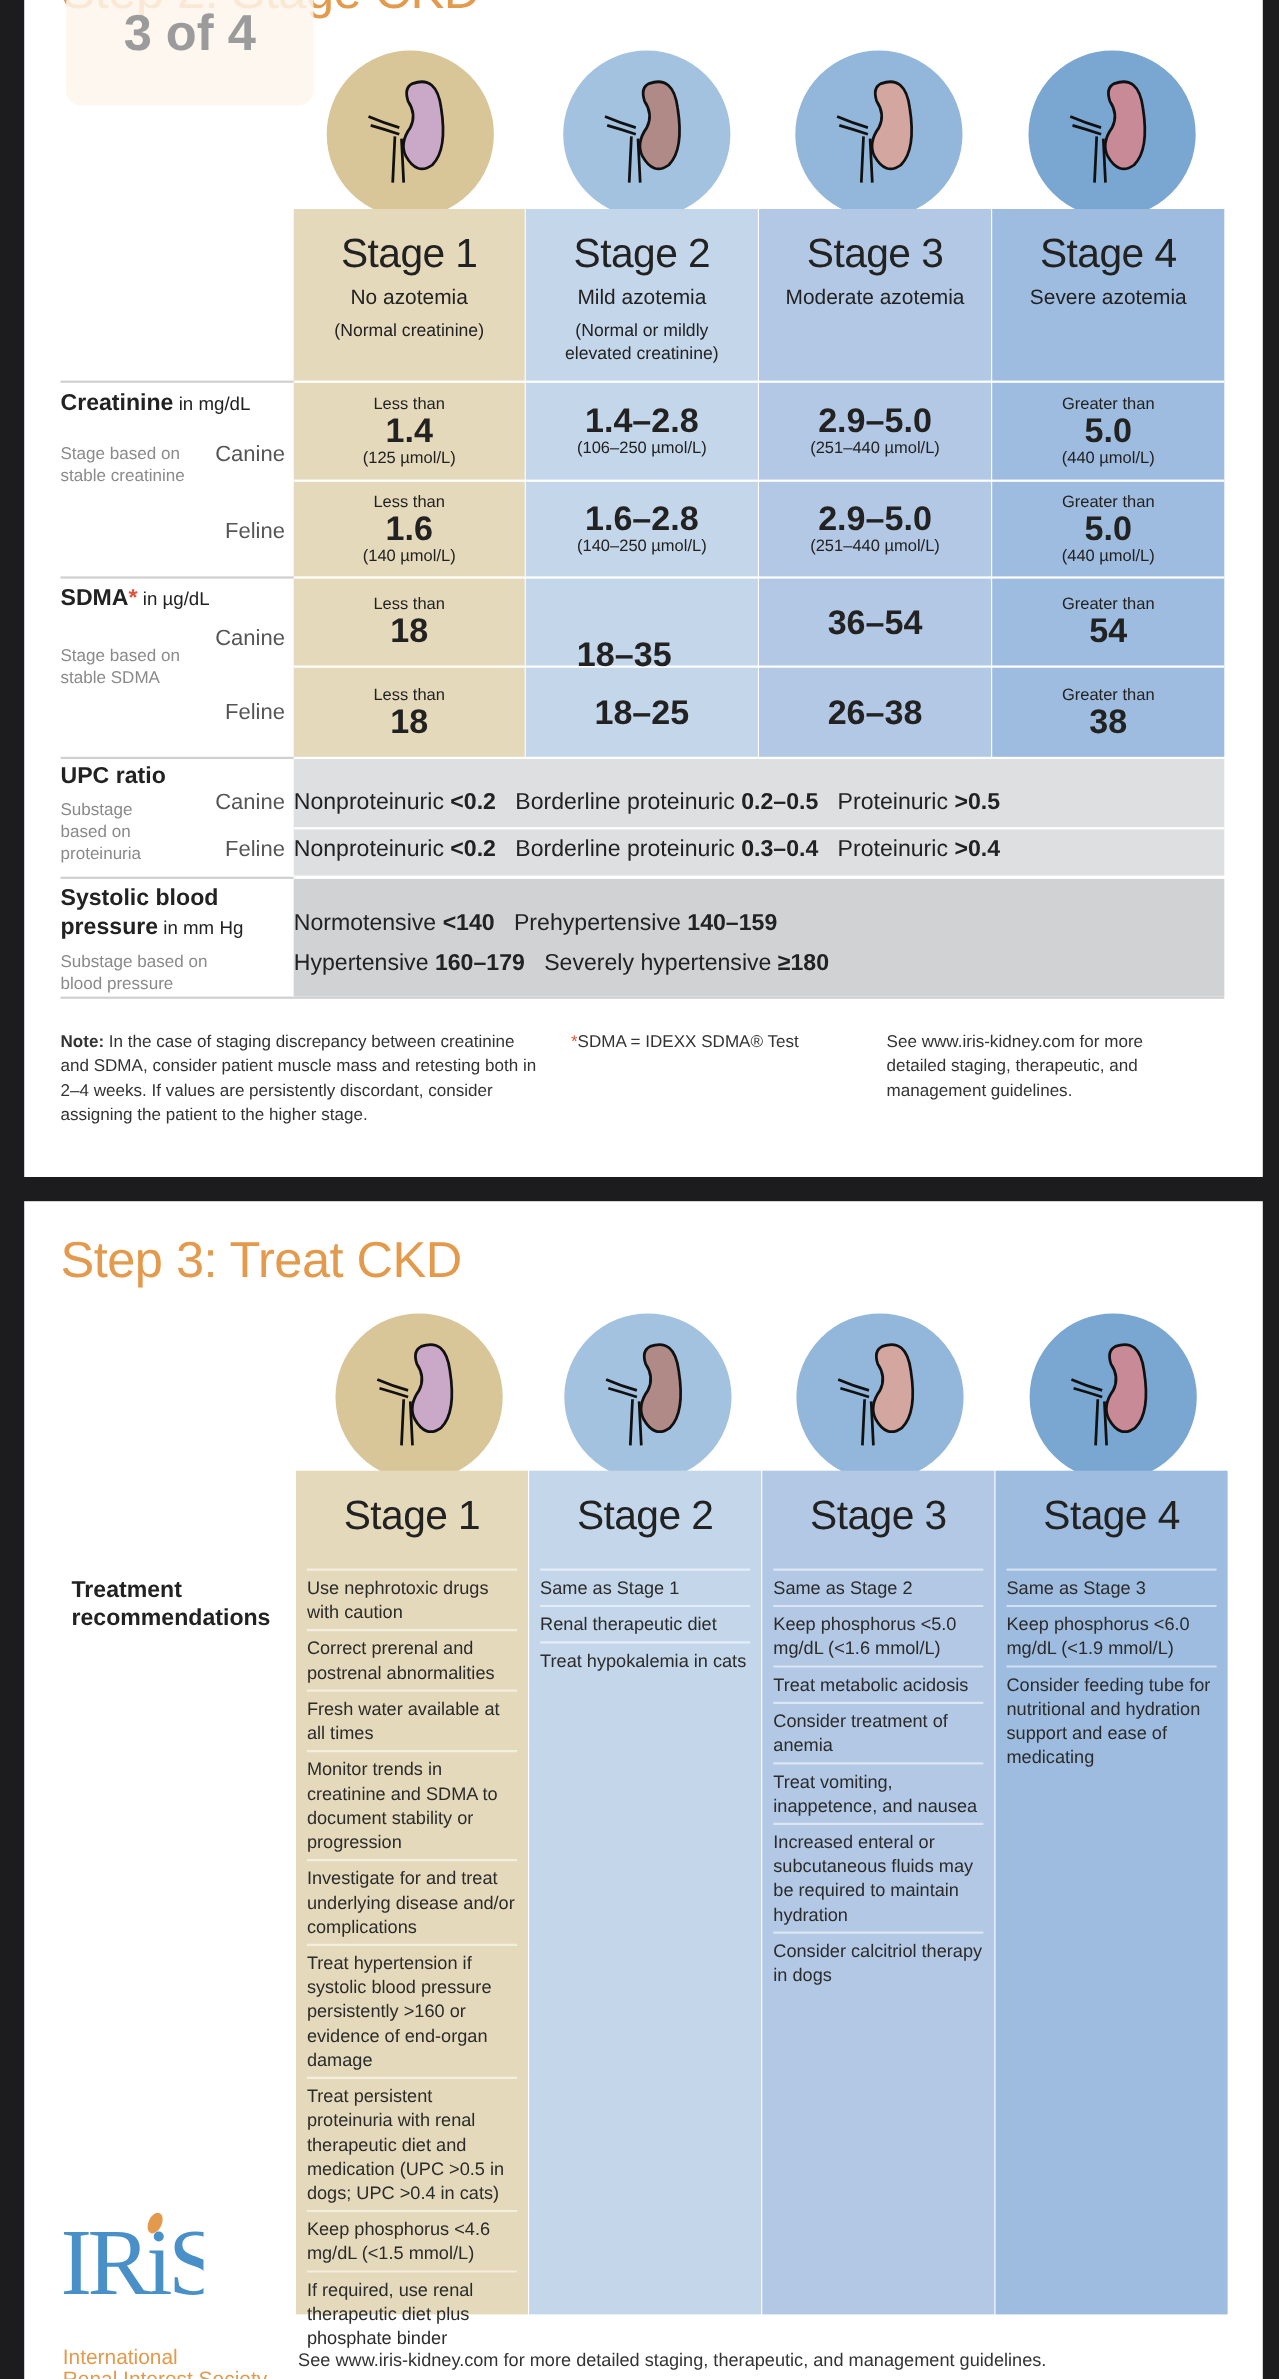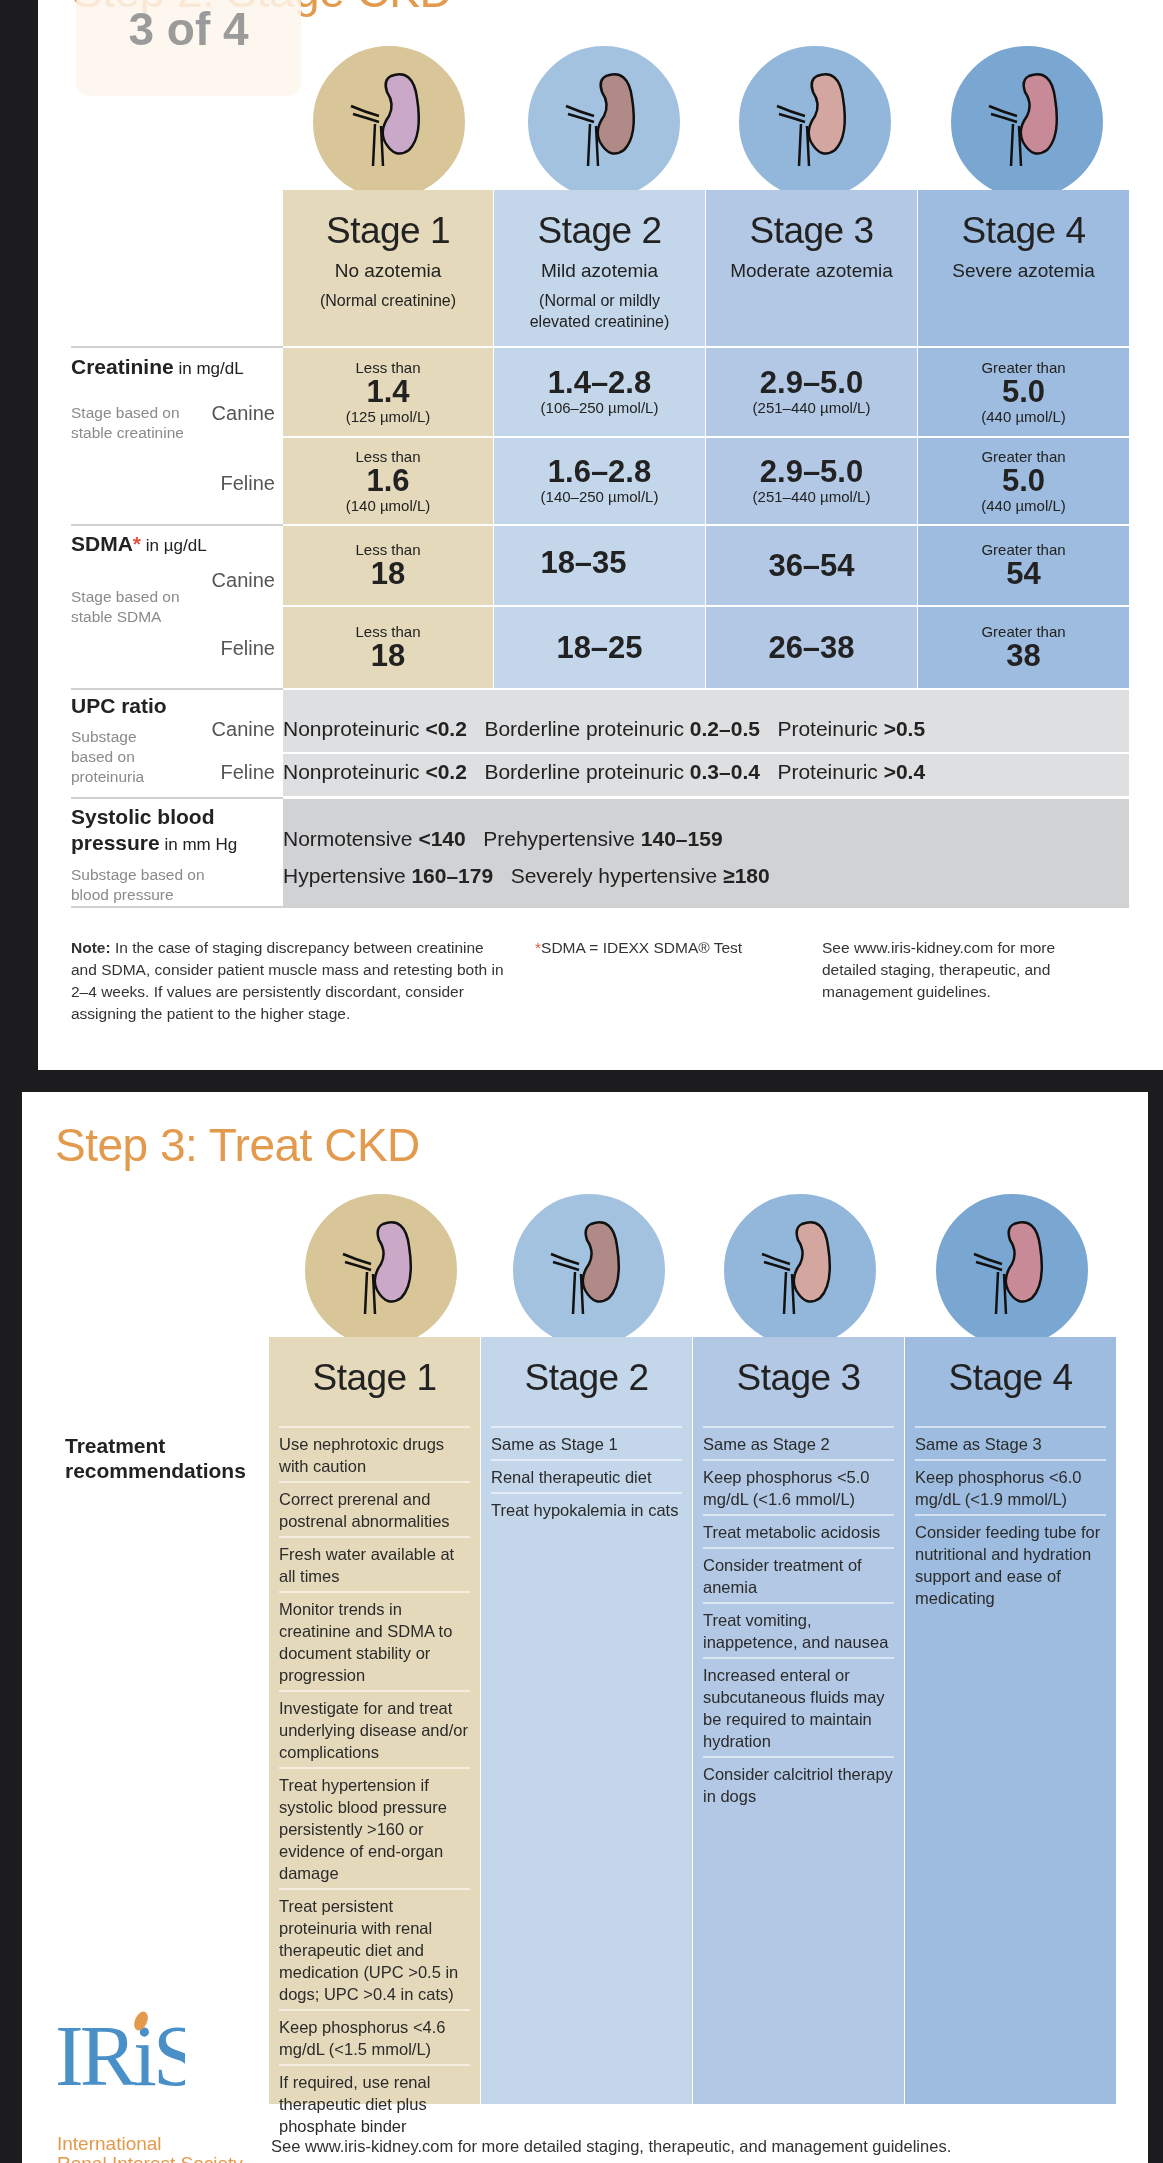--- a/index.html
+++ b/index.html
@@ -1,19 +1,19 @@
 <!DOCTYPE html>
 <html><head>
 <meta charset="utf-8">
 <style>
   html, body { margin:0; padding:0; }
   body { width:1163px; height:2163px; background:#1c1c1e; position:relative; overflow:hidden;
          font-family:"Liberation Sans", sans-serif; color:#222; }
   .panel { position:absolute; left:22px; width:1126px; background:#fff; }
-  #p1 { top:0; height:1070px;margin-left:16px; }
+  #p1 { top:0; height:1070px; }
   #p2 { top:1092px; height:1071px; }
   .abs { position:absolute; }
   .step-title { color:#e39a4c; font-size:46px; font-weight:300; letter-spacing:-0.5px; white-space:nowrap; }
   .overlay { position:absolute; left:38px; top:-10px; width:225px; height:106px; background:rgba(253,246,236,0.85);
              border-radius:14px; }
   .overlay span { position:absolute; left:0; right:0; top:12px; text-align:center; font-size:46px; font-weight:bold; color:#9b9b9b; }
   .circle { position:absolute; width:156px; height:156px; border-radius:50%; border:2px solid #fff; box-sizing:border-box; }
   .circle svg { position:absolute; left:0; top:0; }
   .c1 { background:#d8c598; } .c2 { background:#a3c2e0; } .c3 { background:#93b7da; } .c4 { background:#7aa7d2; }
   .col { position:absolute; box-sizing:border-box; }
@@ -160,21 +160,21 @@
 
   <div class="rowhead" style="top:532px; left:33px;"><span>SDMA</span><span class="red">*</span><span class="u"> in µg/dL</span></div>
   <div class="rowsub" style="top:587px; left:33px; width:110px;">Stage based on stable SDMA</div>
   <div class="species" style="left:117px; top:569px;">Canine</div>
   <div class="species" style="left:117px; top:637px;">Feline</div>
 
   <div class="cell" style="left:245px; top:526px; width:210px; height:79px;">
     <div class="small">Less than</div>
     <div class="big">18</div>
   </div>
-  <div class="cell" style="left:456px; top:523px; width:179px; height:79px;border-radius:11px;">
+  <div class="cell" style="left:456px; top:555px; width:179px; height:79px;border-radius:11px;">
     <div class="big">18–35</div>
   </div>
   <div class="cell" style="left:668px; top:526px; width:211px; height:79px;">
     <div class="big">36–54</div>
   </div>
   <div class="cell" style="left:880px; top:526px; width:211px; height:79px;">
     <div class="small">Greater than</div>
     <div class="big">54</div>
   </div>
 

